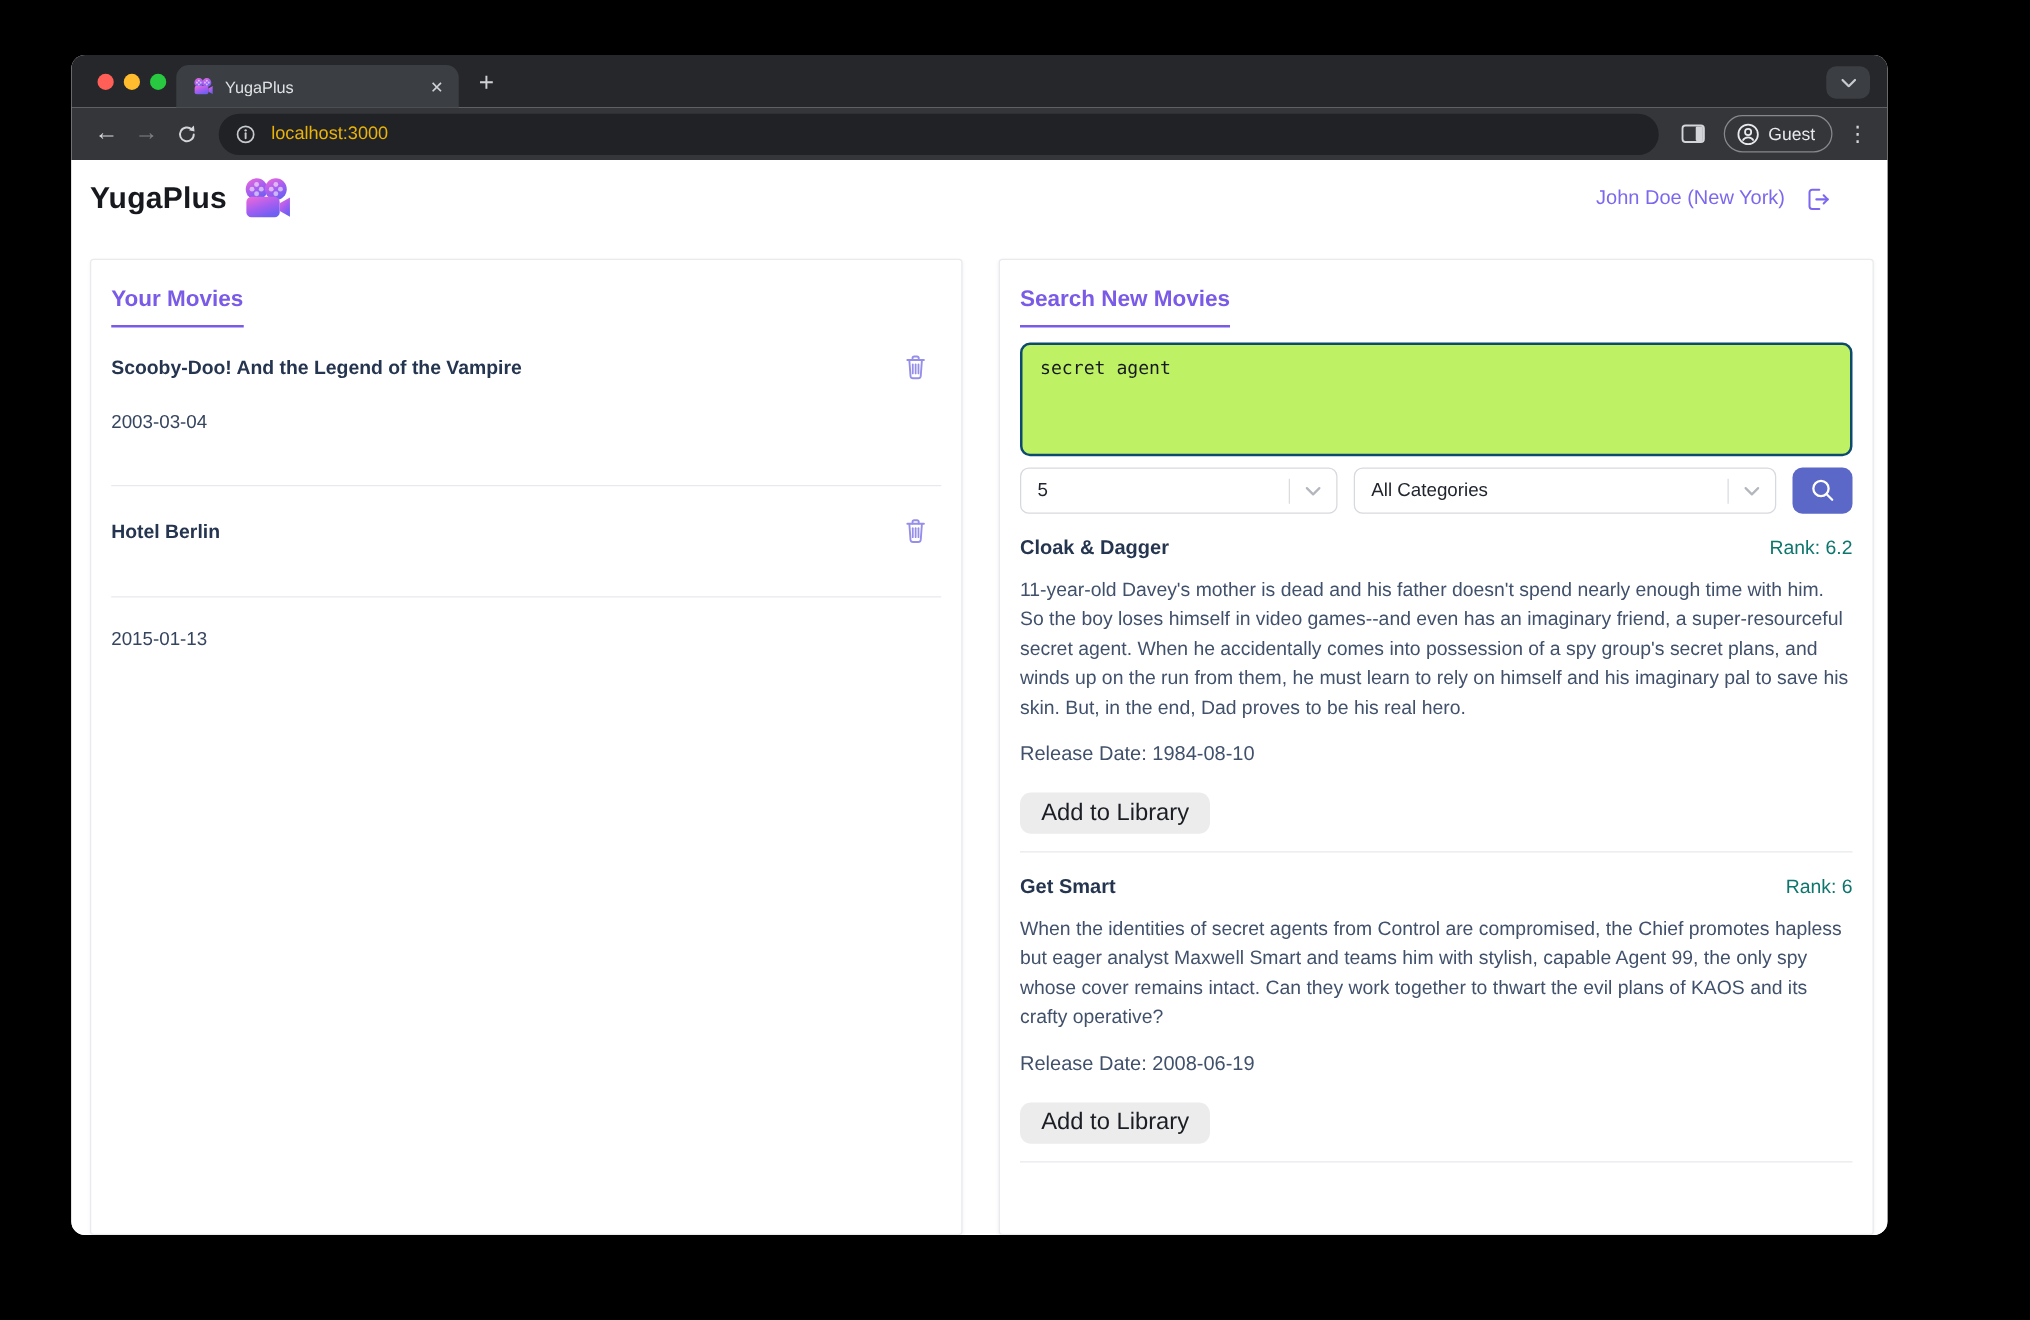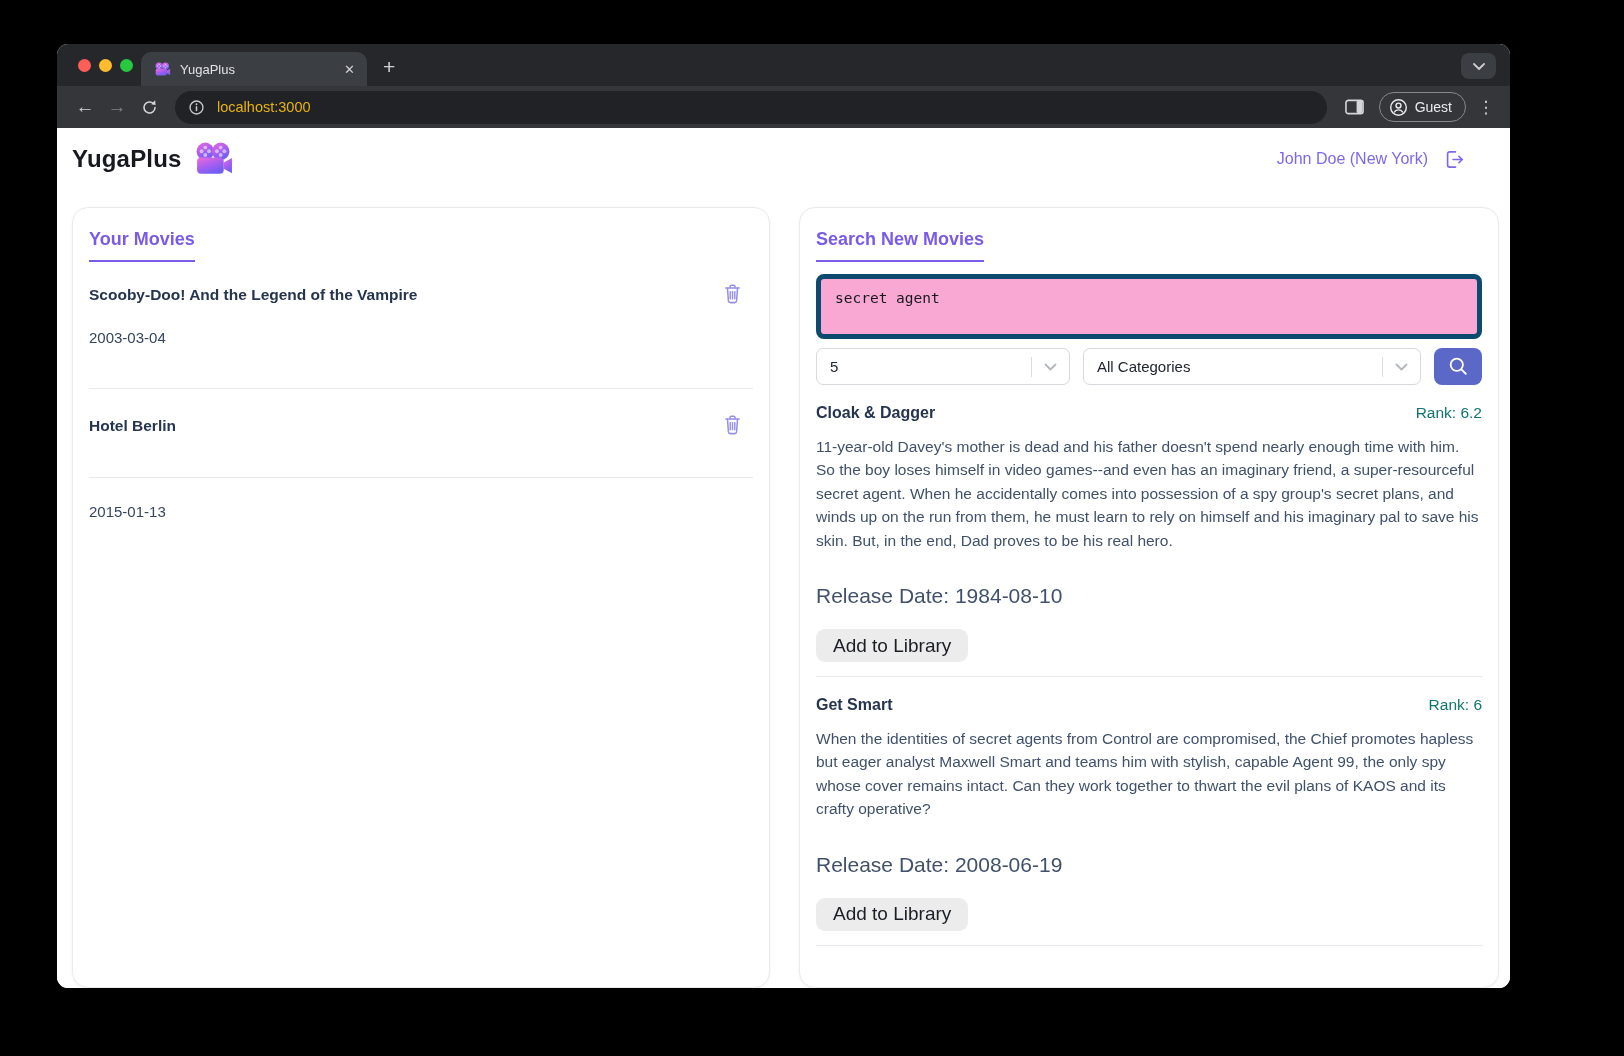--- a/index.html
+++ b/index.html
@@ -67,43 +67,43 @@
   }
   .brand { display:flex; align-items:center; gap:11px; }
   .brand-title { font-size:24px; font-weight:700; color:#17191e; letter-spacing:.2px; }
   .header-right { margin-left:auto; display:flex; align-items:center; gap:15px; }
   .user-label { color:#7b68ee; font-size:16px; }
   .main {
     flex:1; display:flex; gap:29px; padding:17px 15px 0 15px; align-items:stretch;
     overflow:hidden;
   }
   .card {
-    background:#fff; border:1px solid #e9eaee; border-radius:16px;
+    background:#fff; border:1px solid #e9eaee; border-radius:3px;
     box-shadow:0 1px 3px rgba(25,30,50,.06);
   }
   .card.left  { width:698px; flex:none; padding:21px 16px; }
   .card.right { width:700px; flex:none; padding:21px 16px; }
   .section-title {
     display:inline-block; color:#7a5be8; font-size:18px; font-weight:700;
     border-bottom:2px solid #7a5be8; padding-bottom:10px;
   }
   
   .movie-list { margin-top:21px; }
   .movie-item { border-bottom:1px solid #e7e9ee; padding-bottom:42px; margin-bottom:25px; }
   .movie-item.last { border-bottom:none; }
   .movie-row { display:flex; align-items:flex-start; justify-content:space-between;gap:21px; }
   .movie-title { font-size:15.5px; font-weight:700; color:#253550; padding-top:3px; }
   .trash-btn { background:none; border:none; margin-right:11px; cursor:pointer; line-height:0; }
   .movie-date { margin-top:25px; font-size:15px; color:#36455f; }
   
   .query-box {
-    display:block; width:100%; height:65px; margin-top:12px;
-    border:5px solid #0c4a6e; border-radius:8px; padding:11px 14px;
+    display:block; width:100%; height:91px; margin-top:12px;
+    border:2px solid #0c4a6e; border-radius:8px; padding:11px 14px;
     font-family:"DejaVu Sans Mono", monospace; font-size:14.5px; color:#17191e;
-    resize:none; outline:none; background:#f9a8d4;
+    resize:none; outline:none; background:#bef264;
   }
   .controls { display:flex; gap:13px; margin-top:9px; height:37px; }
   .select {
     border:1px solid #d6d9de; border-radius:7px; background:#fff;
     display:flex; align-items:center; padding-left:13px;
     font-size:15px; color:#20252e;
   }
   .select.limit { width:254px; flex:none; }
   .select.category { flex:1; }
   .select-value { flex:1; }
@@ -112,21 +112,21 @@
   .search-btn {
     width:48px; flex:none; border:none; border-radius:8px; background:#5b68c8;
     display:flex; align-items:center; justify-content:center; cursor:pointer;
   }
   
   .result { border-bottom:1px solid #e7e9ee; padding:19px 0 14px; }
   .result-head { display:flex; align-items:baseline; justify-content:space-between; }
   .result-title { font-size:16px; font-weight:700; color:#253550; }
   .result-rank { font-size:15.5px; color:#0f766e; }
   .result-desc { margin-top:13px; font-size:15.5px; line-height:23.4px; color:#41516b; }
-  .result-release { margin-top:32px; font-size:21px; color:#41516b; }
+  .result-release { margin-top:17px; font-size:16px; color:#41516b; }
   .add-btn {
     margin-top:21px; height:33px; padding:0 17px; border:none; border-radius:9px;
     background:#ececec; font-size:19px; color:#1b1e24; cursor:pointer;
     font-family:"Liberation Sans", sans-serif; display:inline-flex; align-items:center;
   }
 </style>
 </head>
 <body>
 
 <div class="window">

